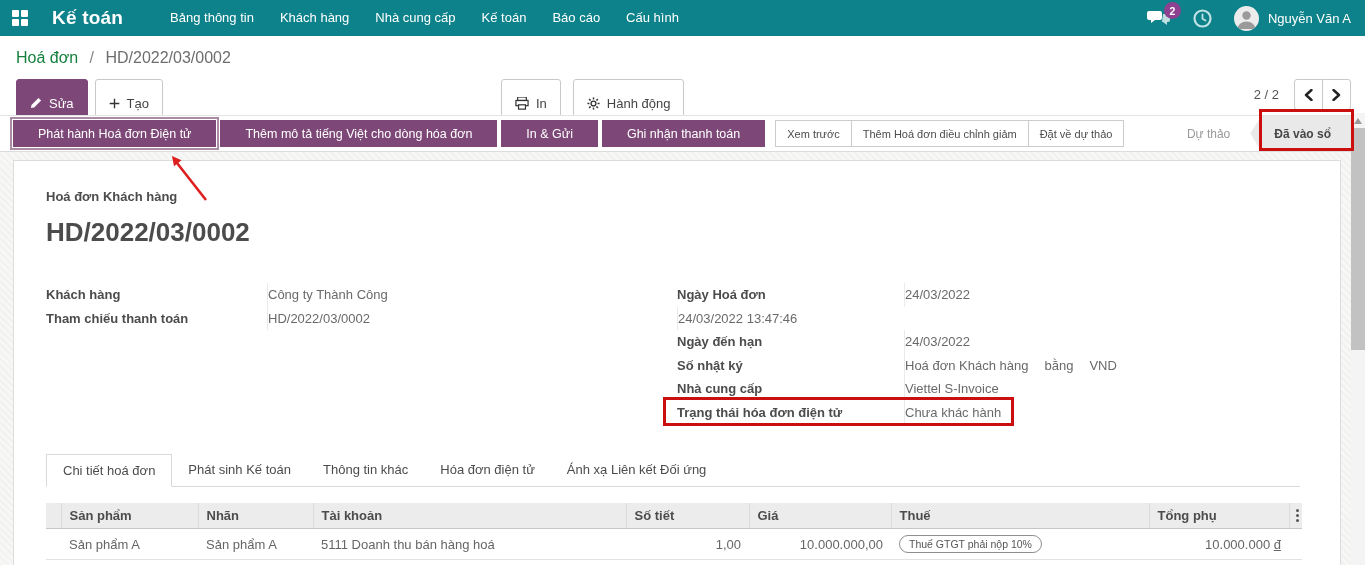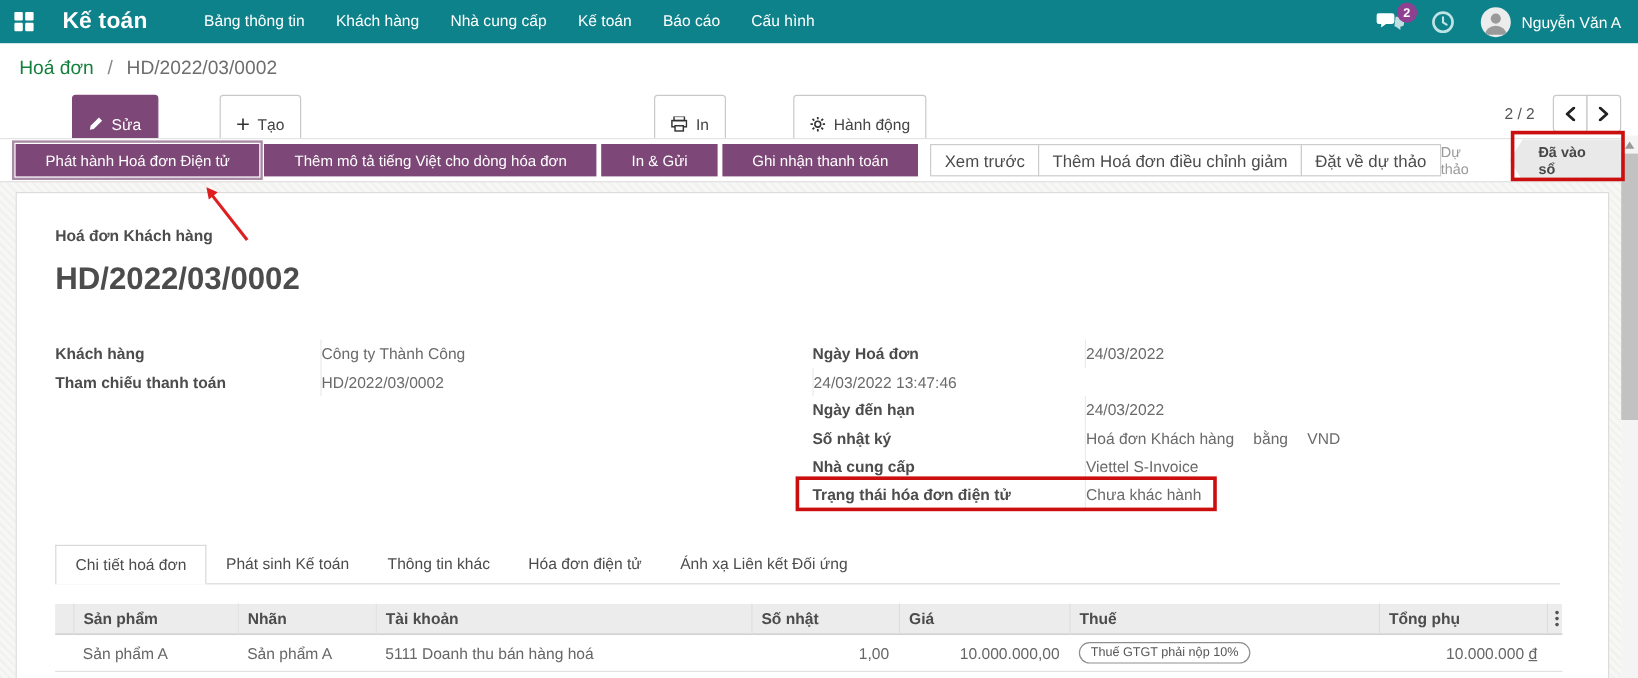--- a/index.html
+++ b/index.html
@@ -27,39 +27,39 @@
   .user-name { font-size:13px; }
 
   
   .control-panel { position:absolute; top:36px; left:0; right:0; height:79px; background:#fff; }
   .breadcrumb { padding:13px 0 0 16px; font-size:16px; color:#6d6d6d; }
   .breadcrumb .bc-link { color:#15803d; cursor:pointer; }
   .breadcrumb .bc-sep { margin:0 7px; color:#888; }
   .cp-row { position:absolute; top:43px; left:16px; right:14px; height:31px; }
   .btn { height:48px; padding:0 13px; font-size:13px; border-radius:3px; border:1px solid #c9c9c9;
          background:#fff; color:#444; display:inline-flex; align-items:center; gap:7px;
-         cursor:pointer; font-family:inherit; white-space:nowrap;margin-left:44px; }
+         cursor:pointer; font-family:inherit; white-space:nowrap; }
   .btn.primary { background:#7d4877; border-color:#7d4877; color:#fff; }
   .grp-left { position:absolute; left:0; top:0; display:flex; gap:7px; }
   .grp-center { position:absolute; left:485px; top:0; display:flex; gap:12px; }
   .pager { position:absolute; right:0; top:0; display:flex; align-items:center; }
   .pager-value { font-size:13px; color:#555; margin-right:15px; }
   .pager-btn { width:29px; height:31px; background:#fff; border:1px solid #c9c9c9; display:flex;
                align-items:center; justify-content:center; cursor:pointer; }
   .pager-btn.prev { border-radius:3px 0 0 3px; }
   .pager-btn.next { border-radius:0 3px 3px 0; margin-left:-1px; }
 
   
   .statusbar { position:absolute; top:115px; left:0; right:14px; height:37px; background:#fff;
                border-top:1px solid #e4e4e4; border-bottom:1px solid #dcdcdc; display:flex;
                align-items:center; padding-left:13px; z-index:5; }
   .sb-btn { height:27px; padding:0 25px; font-size:12.5px; border:none; background:#7d4877;
             color:#fff; margin-right:4px; cursor:pointer; font-family:inherit; white-space:nowrap; }
   .sb-btn.focused { box-shadow:0 0 0 1px #fff, 0 0 0 3px #a98ba6; }
-  .sb-btn-light { height:27px; padding:0 11px; font-size:14px; border:1px solid #ccc; background:#fff;
+  .sb-btn-light { height:27px; padding:0 11px; font-size:11px; border:1px solid #ccc; background:#fff;
                   color:#4c4c4c; margin-left:-1px; cursor:pointer; font-family:inherit; white-space:nowrap; }
   .sb-btn-light.first { margin-left:6px; }
   .states { margin-left:auto; display:flex; align-items:center; height:100%; }
   .state-draft { color:#9a9a9a; font-size:12px; padding-right:20px; cursor:pointer; }
   .state-posted { height:100%; display:flex; align-items:center; background:#e9e9e9; color:#474747;
                   font-size:12px; font-weight:700; padding:0 20px 0 24px; cursor:pointer;
                   clip-path:polygon(11px 0, 100% 0, 100% 100%, 11px 100%, 0 50%); }
 
   
   .content { position:absolute; top:152px; left:0; right:14px; bottom:0; background:#f7f7f6;
@@ -297,21 +297,21 @@
             <col style="width:258px">
             <col style="width:140px">
             <col style="width:13px">
         </colgroup>
         <thead>
           <tr>
             <th class="no-sep"></th>
             <th>Sản phẩm</th>
             <th>Nhãn</th>
             <th>Tài khoản</th>
-            <th class="num">Số nhật</th>
+            <th class="num">Số tiết</th>
             <th class="num">Giá</th>
             <th>Thuế</th>
             <th class="num">Tổng phụ</th>
             <th>
               <span class="kebab">
                   <i></i>
                   <i></i>
                   <i></i>
                 </span>
             </th>

